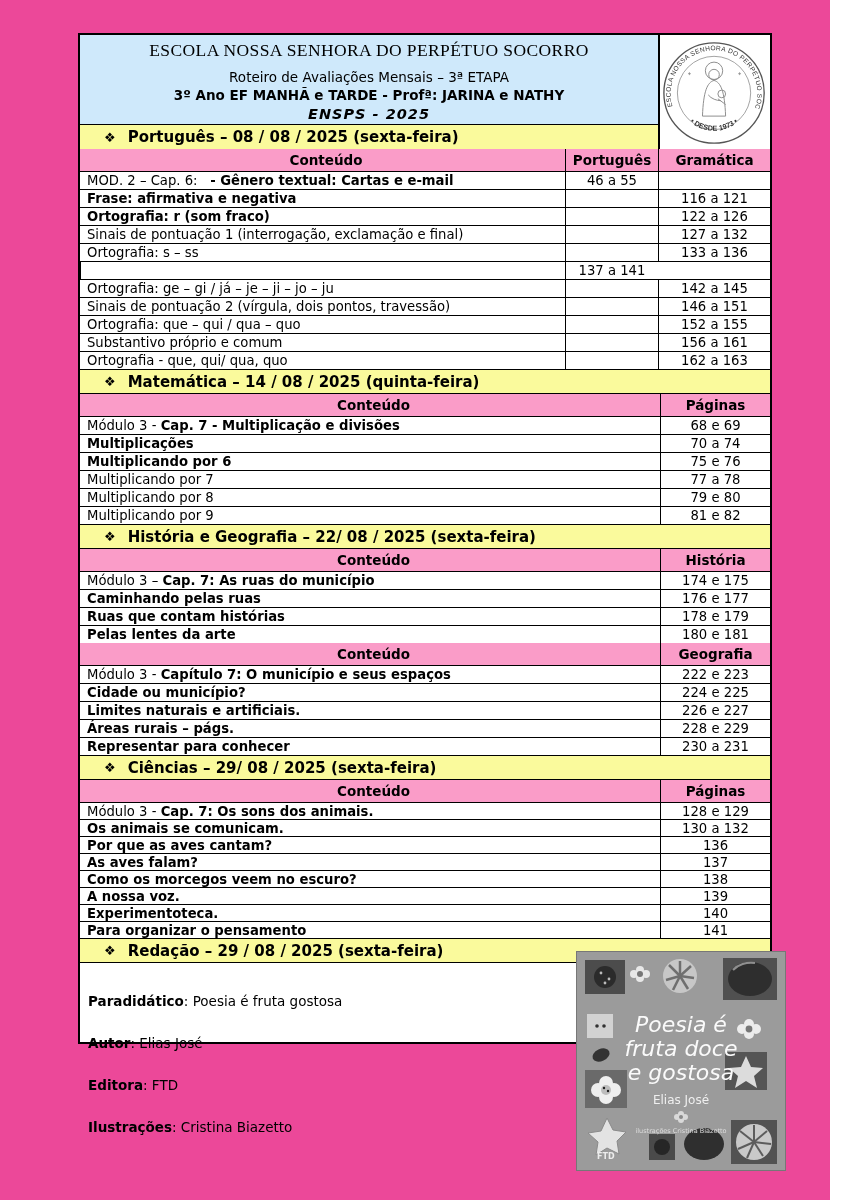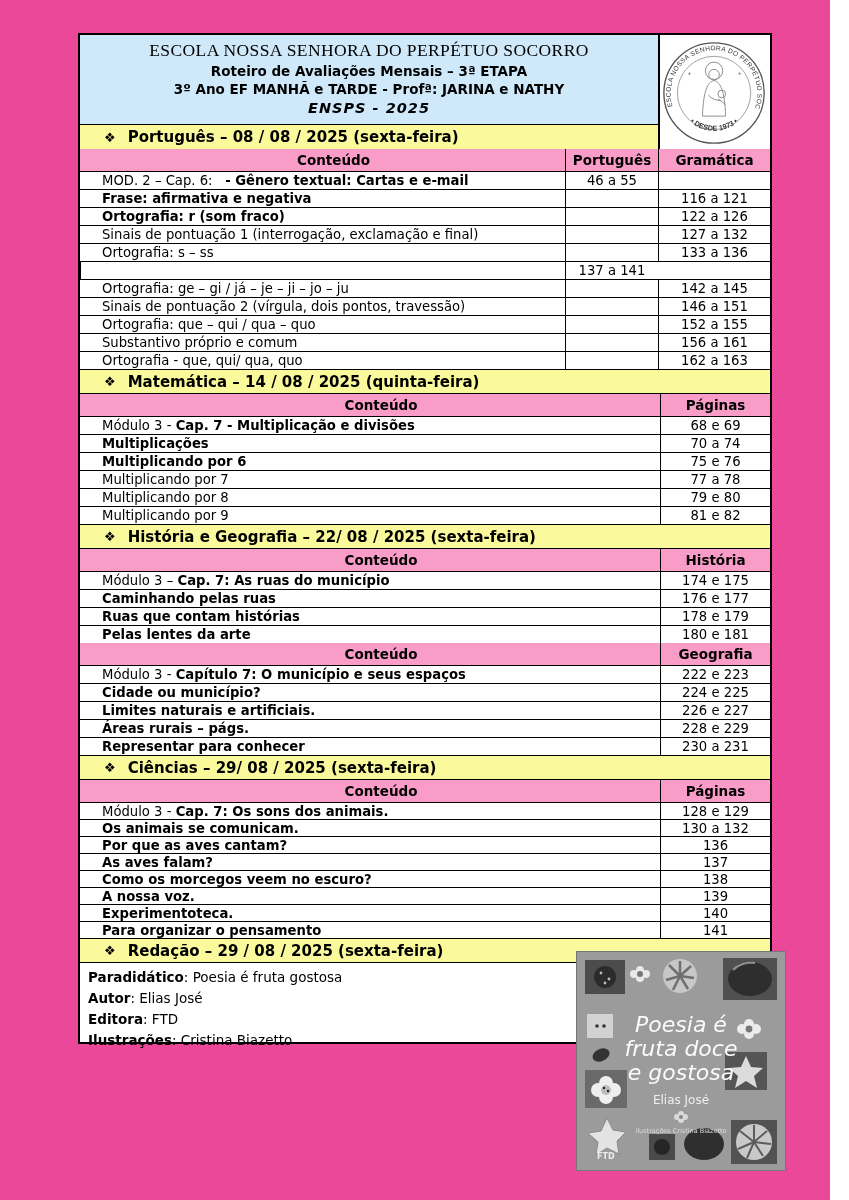--- a/index.html
+++ b/index.html
@@ -6,48 +6,48 @@
   body { background:#fff; font-family:"DejaVu Sans", sans-serif; color:#000; }
   .page { position:relative; width:830px; height:1200px; background:#ec4899; overflow:hidden; }
 
   .doc { position:absolute; left:78px; top:33px; width:694px; border:2px solid #000; background:#fff; }
 
   
   .header-row { display:flex; }
   .header-left { flex:1; min-width:0; }
   .blue-header { height:89px; background:#cfe9fb; text-align:center; padding-top:5px; }
   .school-name { font-family:"Liberation Serif", serif; font-size:17.5px; letter-spacing:.4px; }
-  .sub1 { font-weight:bold; font-size:13.5px; margin-top:2px; }
+  .sub1 { font-weight:normal; font-size:13.5px; margin-top:8px; }
   .sub2 { font-weight:bold; font-size:13.5px; margin-top:2px; }
   .sub3 { font-weight:bold; font-size:14.5px; margin-top:3px; letter-spacing:1px;font-style:italic; }
   .logo-cell { width:112px; height:114px; background:#fff; border-left:2px solid #000; display:flex; align-items:center; justify-content:center; }
 
   
   .band { height:25px; background:#fafa9c; border-top:1.5px solid #000; border-bottom:1.5px solid #000;
           display:flex; align-items:center; padding-left:24px; font-weight:bold; font-size:15px; }
   .band .bullet { font-size:13px; margin-right:12px; }
 
   
   .table { width:100%; }
   .trow { display:grid; border-top:1px solid #000; align-items:center; font-size:13.2px; height:18px; }
   .c3 .trow { grid-template-columns:1fr 93px 112px; }
   .c2 .trow { grid-template-columns:1fr 110px; }
   .trow.thead { border-top:0; height:22px; background:#fa9cc8; font-weight:bold; font-size:13.5px; }
   .thead .cell { text-align:center; }
   .cell { height:100%; display:flex; align-items:center; overflow:hidden; white-space:nowrap; }
-  .cell.first { padding-left:22px; justify-content:flex-start;text-align:right; }
+  .cell.first { padding-left:7px; justify-content:flex-start;text-align:right; }
   .cell.num { justify-content:center; border-left:1.5px solid #000; }
   .thead .cell.num, .thead .cell.first { justify-content:center; }
   .b { font-weight:bold; }
   [data-table="ciencias-0"] .trow { height:17px; }
   [data-table="ciencias-0"] .trow.thead { height:22px; }
 
   
   .book-info { height:79px; border-top:0; padding:5px 8px 0 8px; font-size:13.5px; }
-  .book-info .line { margin-bottom:3px; line-height:18px; }
+  .book-info .line { margin-bottom:3px; line-height:18px;margin-top:24px; }
   .book-info .lbl { font-weight:bold; }
 
   
   .book-cover { position:absolute; left:577px; top:952px; width:208px; height:218px; z-index:5; box-shadow:0 0 0 1px #777; }
 </style>
 </head>
 <body>
 
 <div class="page">
   <div class="doc">

